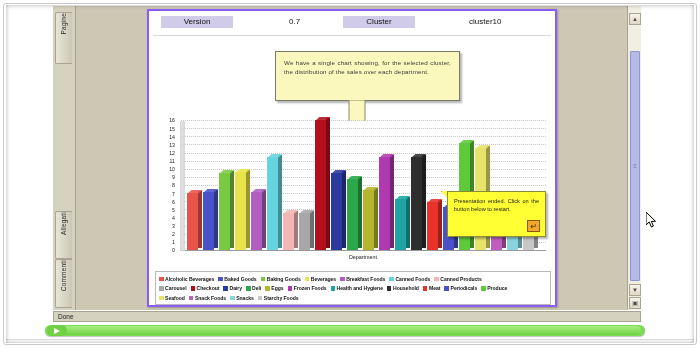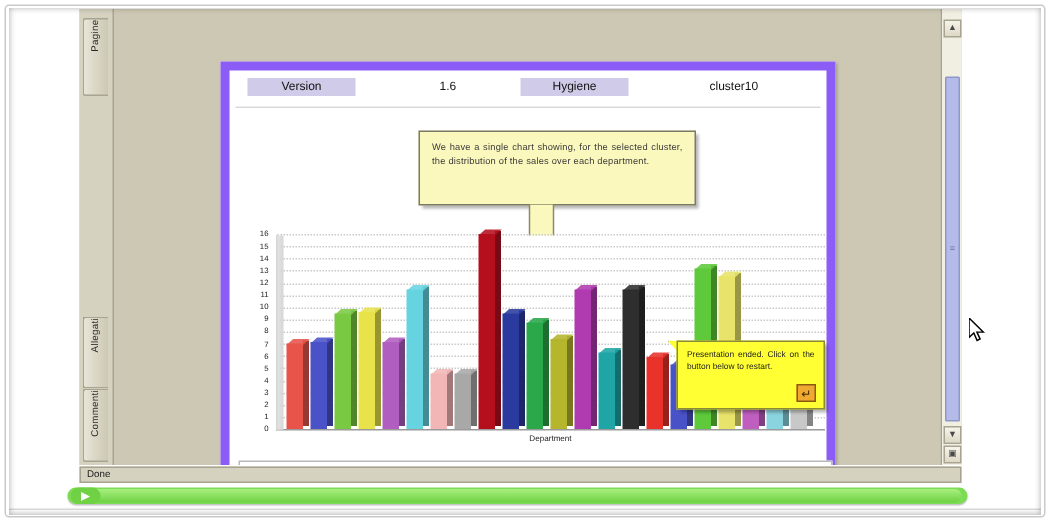--- a/index.html
+++ b/index.html
@@ -30,22 +30,22 @@
         font-size:6.5px;color:#2b2b2b;letter-spacing:.2px;
         text-align:center;white-space:nowrap;line-height:15px;}
   #vtab-pagine{top:6px;height:52px;}
   #vtab-allegati{top:205px;height:48px;}
   #vtab-commenti{top:253px;height:49px;}
 
   
   #viewport{position:absolute;left:23px;top:0px;right:14px;bottom:0px;
        background:#cdc8b4;overflow:hidden;}
   #page{position:absolute;left:71px;top:3px;width:410px;height:298px;
-       background:#ffffff;border:6px solid #8b5cf6;box-sizing:border-box;
-       box-shadow:1px 1px 2px rgba(0,0,0,.25);margin-top:32px;}
+       background:#ffffff;border:2px solid #8b5cf6;box-sizing:border-box;
+       box-shadow:1px 1px 2px rgba(0,0,0,.25);}
 
   
   #vscroll{position:absolute;right:0px;top:0px;width:14px;height:304px;
        background:#f1efe2;border-left:1px solid #a8a291;box-sizing:border-box;}
   .sb-btn{position:absolute;left:1px;width:12px;height:12px;
        background:linear-gradient(to bottom,#f6f4ea,#ddd8c6);
        border:1px solid #a9a492;box-sizing:border-box;cursor:pointer;
        font-size:6px;line-height:10px;text-align:center;color:#4a4a4a;}
   #sb-up{top:7px;}
   #sb-dn{top:278px;}
@@ -157,22 +157,22 @@
       <div class="vtab" id="vtab-commenti">
         <span>Commenti</span>
       </div>
     </div>
 
     <div id="viewport">
       <div id="page">
 
         <div id="hdr">
           <div class="hdr-chip" id="chip-version">Version</div>
-          <div class="hdr-val" id="val-version">1.6</div>
-          <div class="hdr-chip" id="chip-cluster">Hygiene</div>
+          <div class="hdr-val" id="val-version">0.7</div>
+          <div class="hdr-chip" id="chip-cluster">Cluster</div>
           <div class="hdr-val" id="val-cluster">cluster10</div>
           <div id="hdr-rule"></div>
         </div>
 
         <div id="callout1">We have a single chart showing, for the selected cluster, the distribution of the sales over each department.</div>
 
         <svg id="arrow1" viewBox="0 0 36 43">
           <polygon points="10,0 26,0 26,26 35,26 18,42 1,26 10,26" fill="#fbf8bd" stroke="#8a8a6a" stroke-width="1"></polygon>
         </svg>
 

